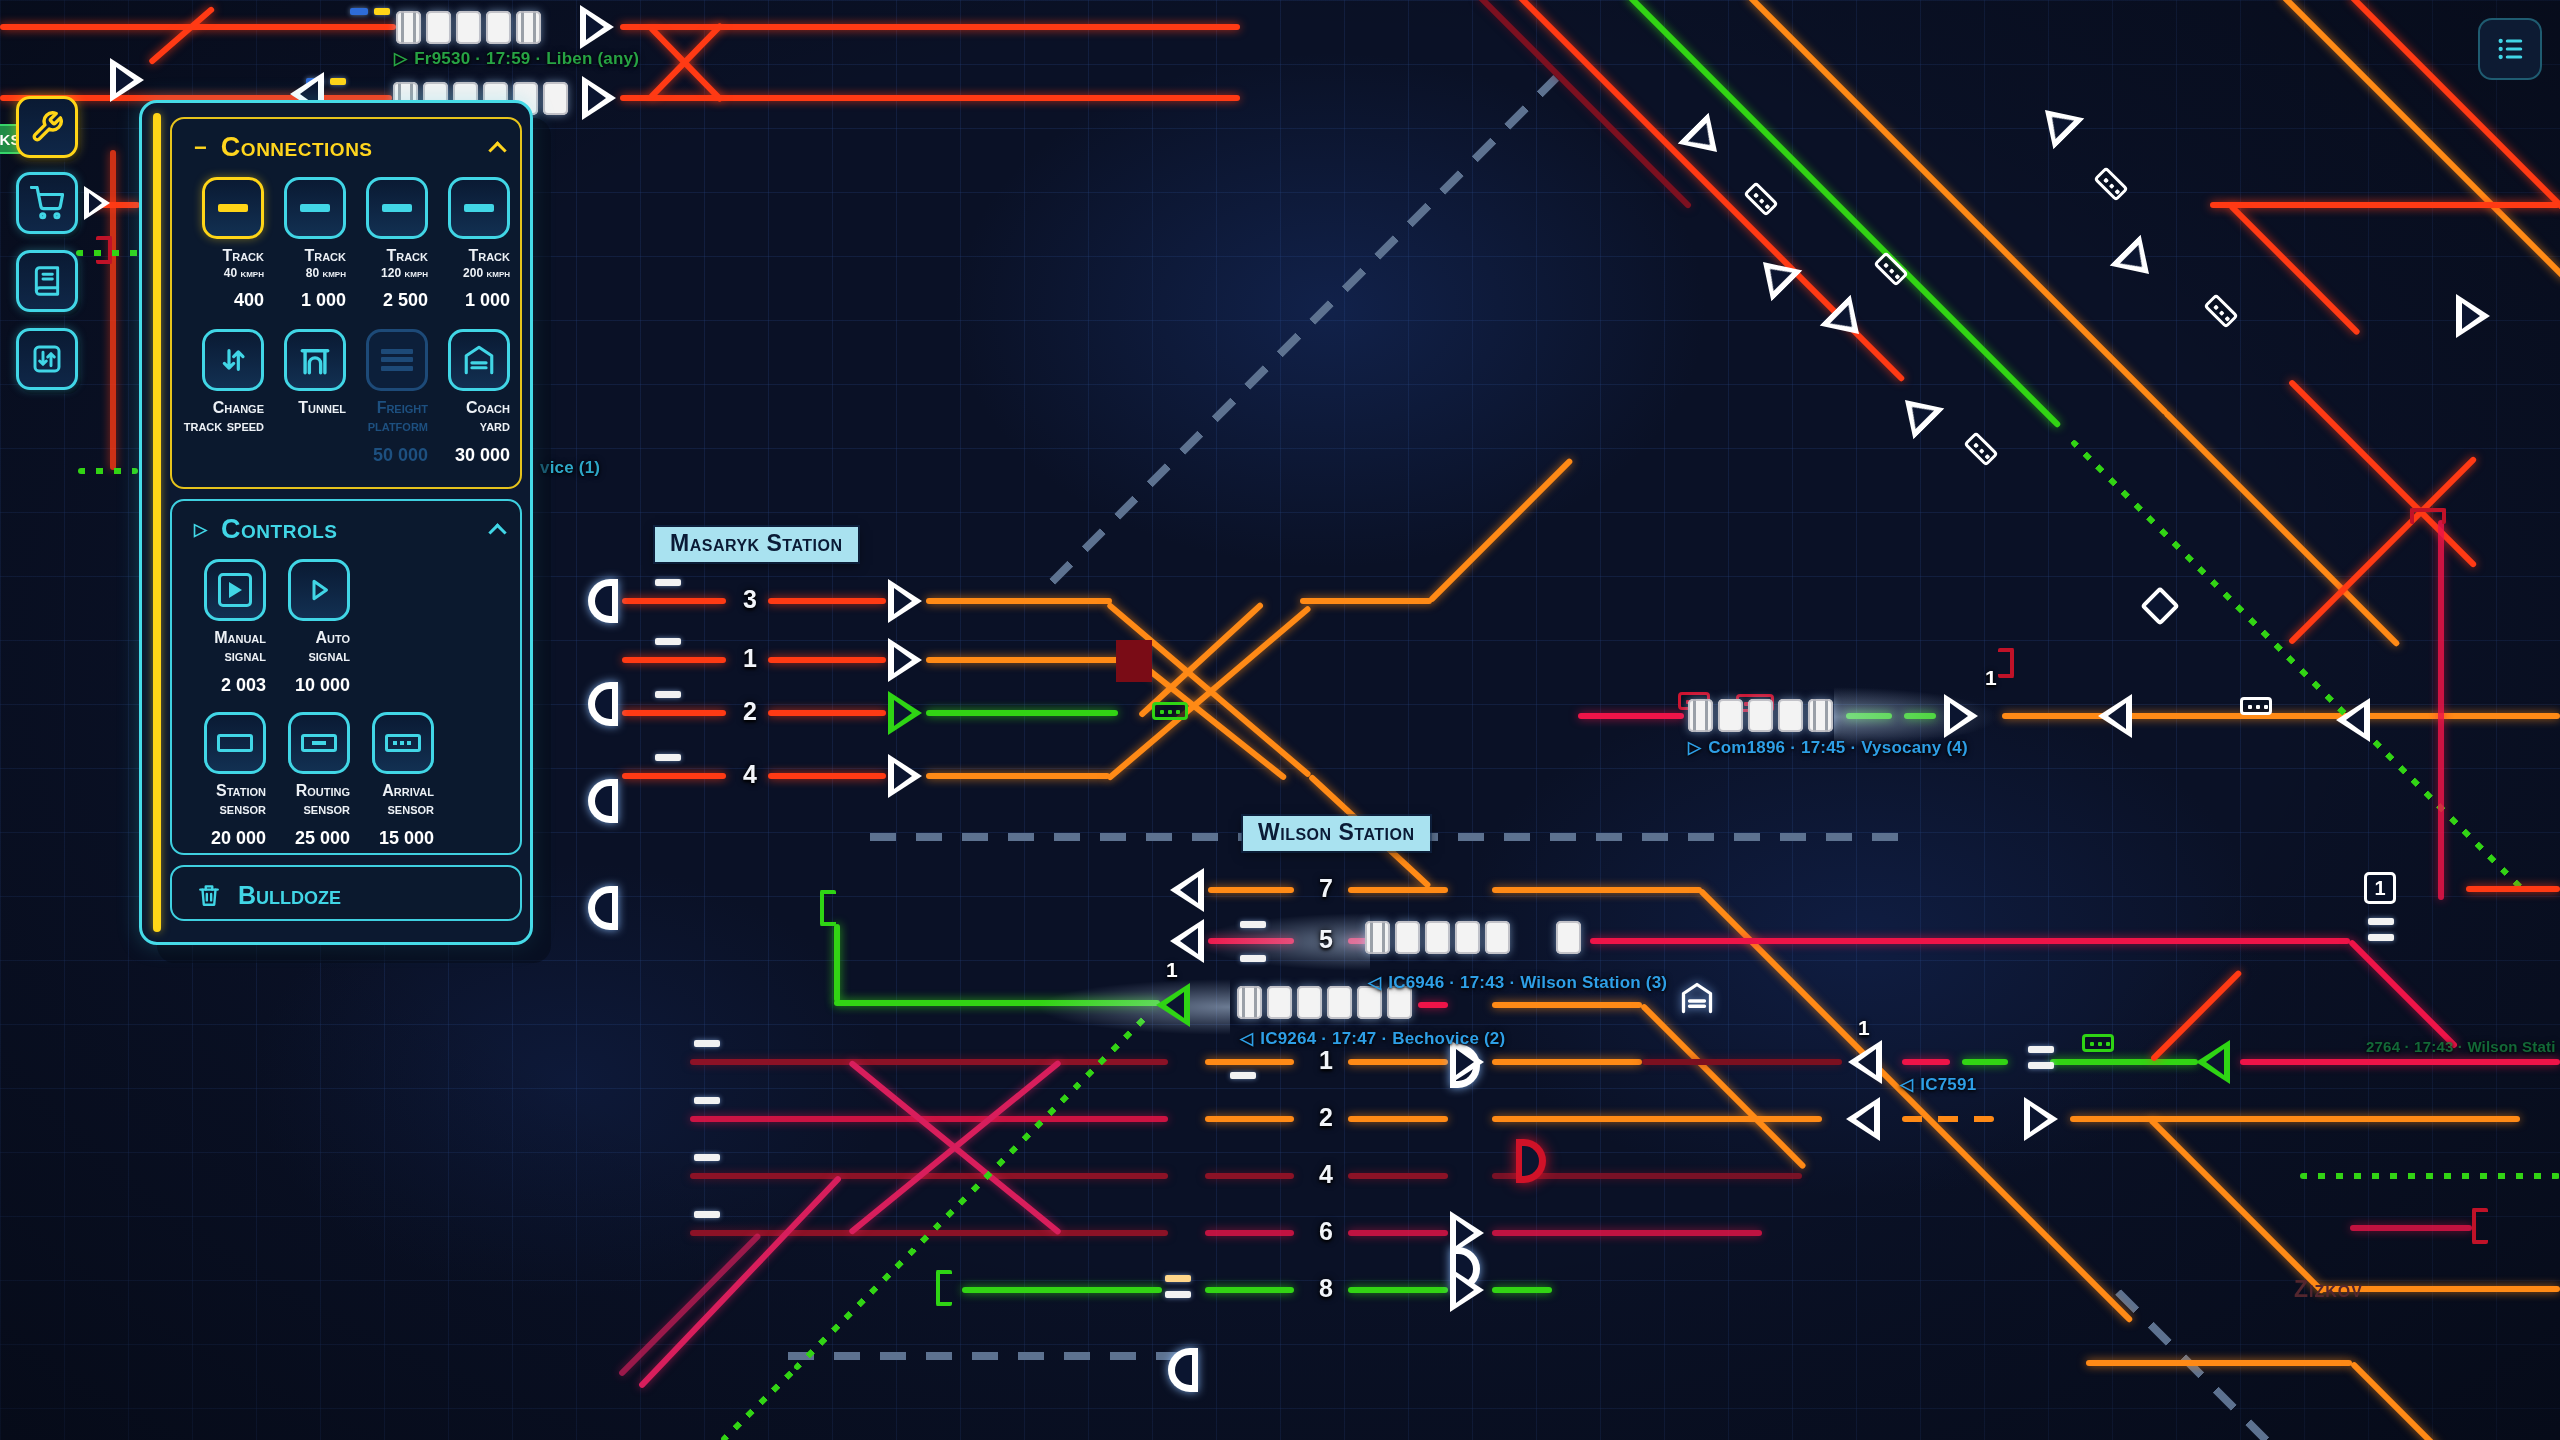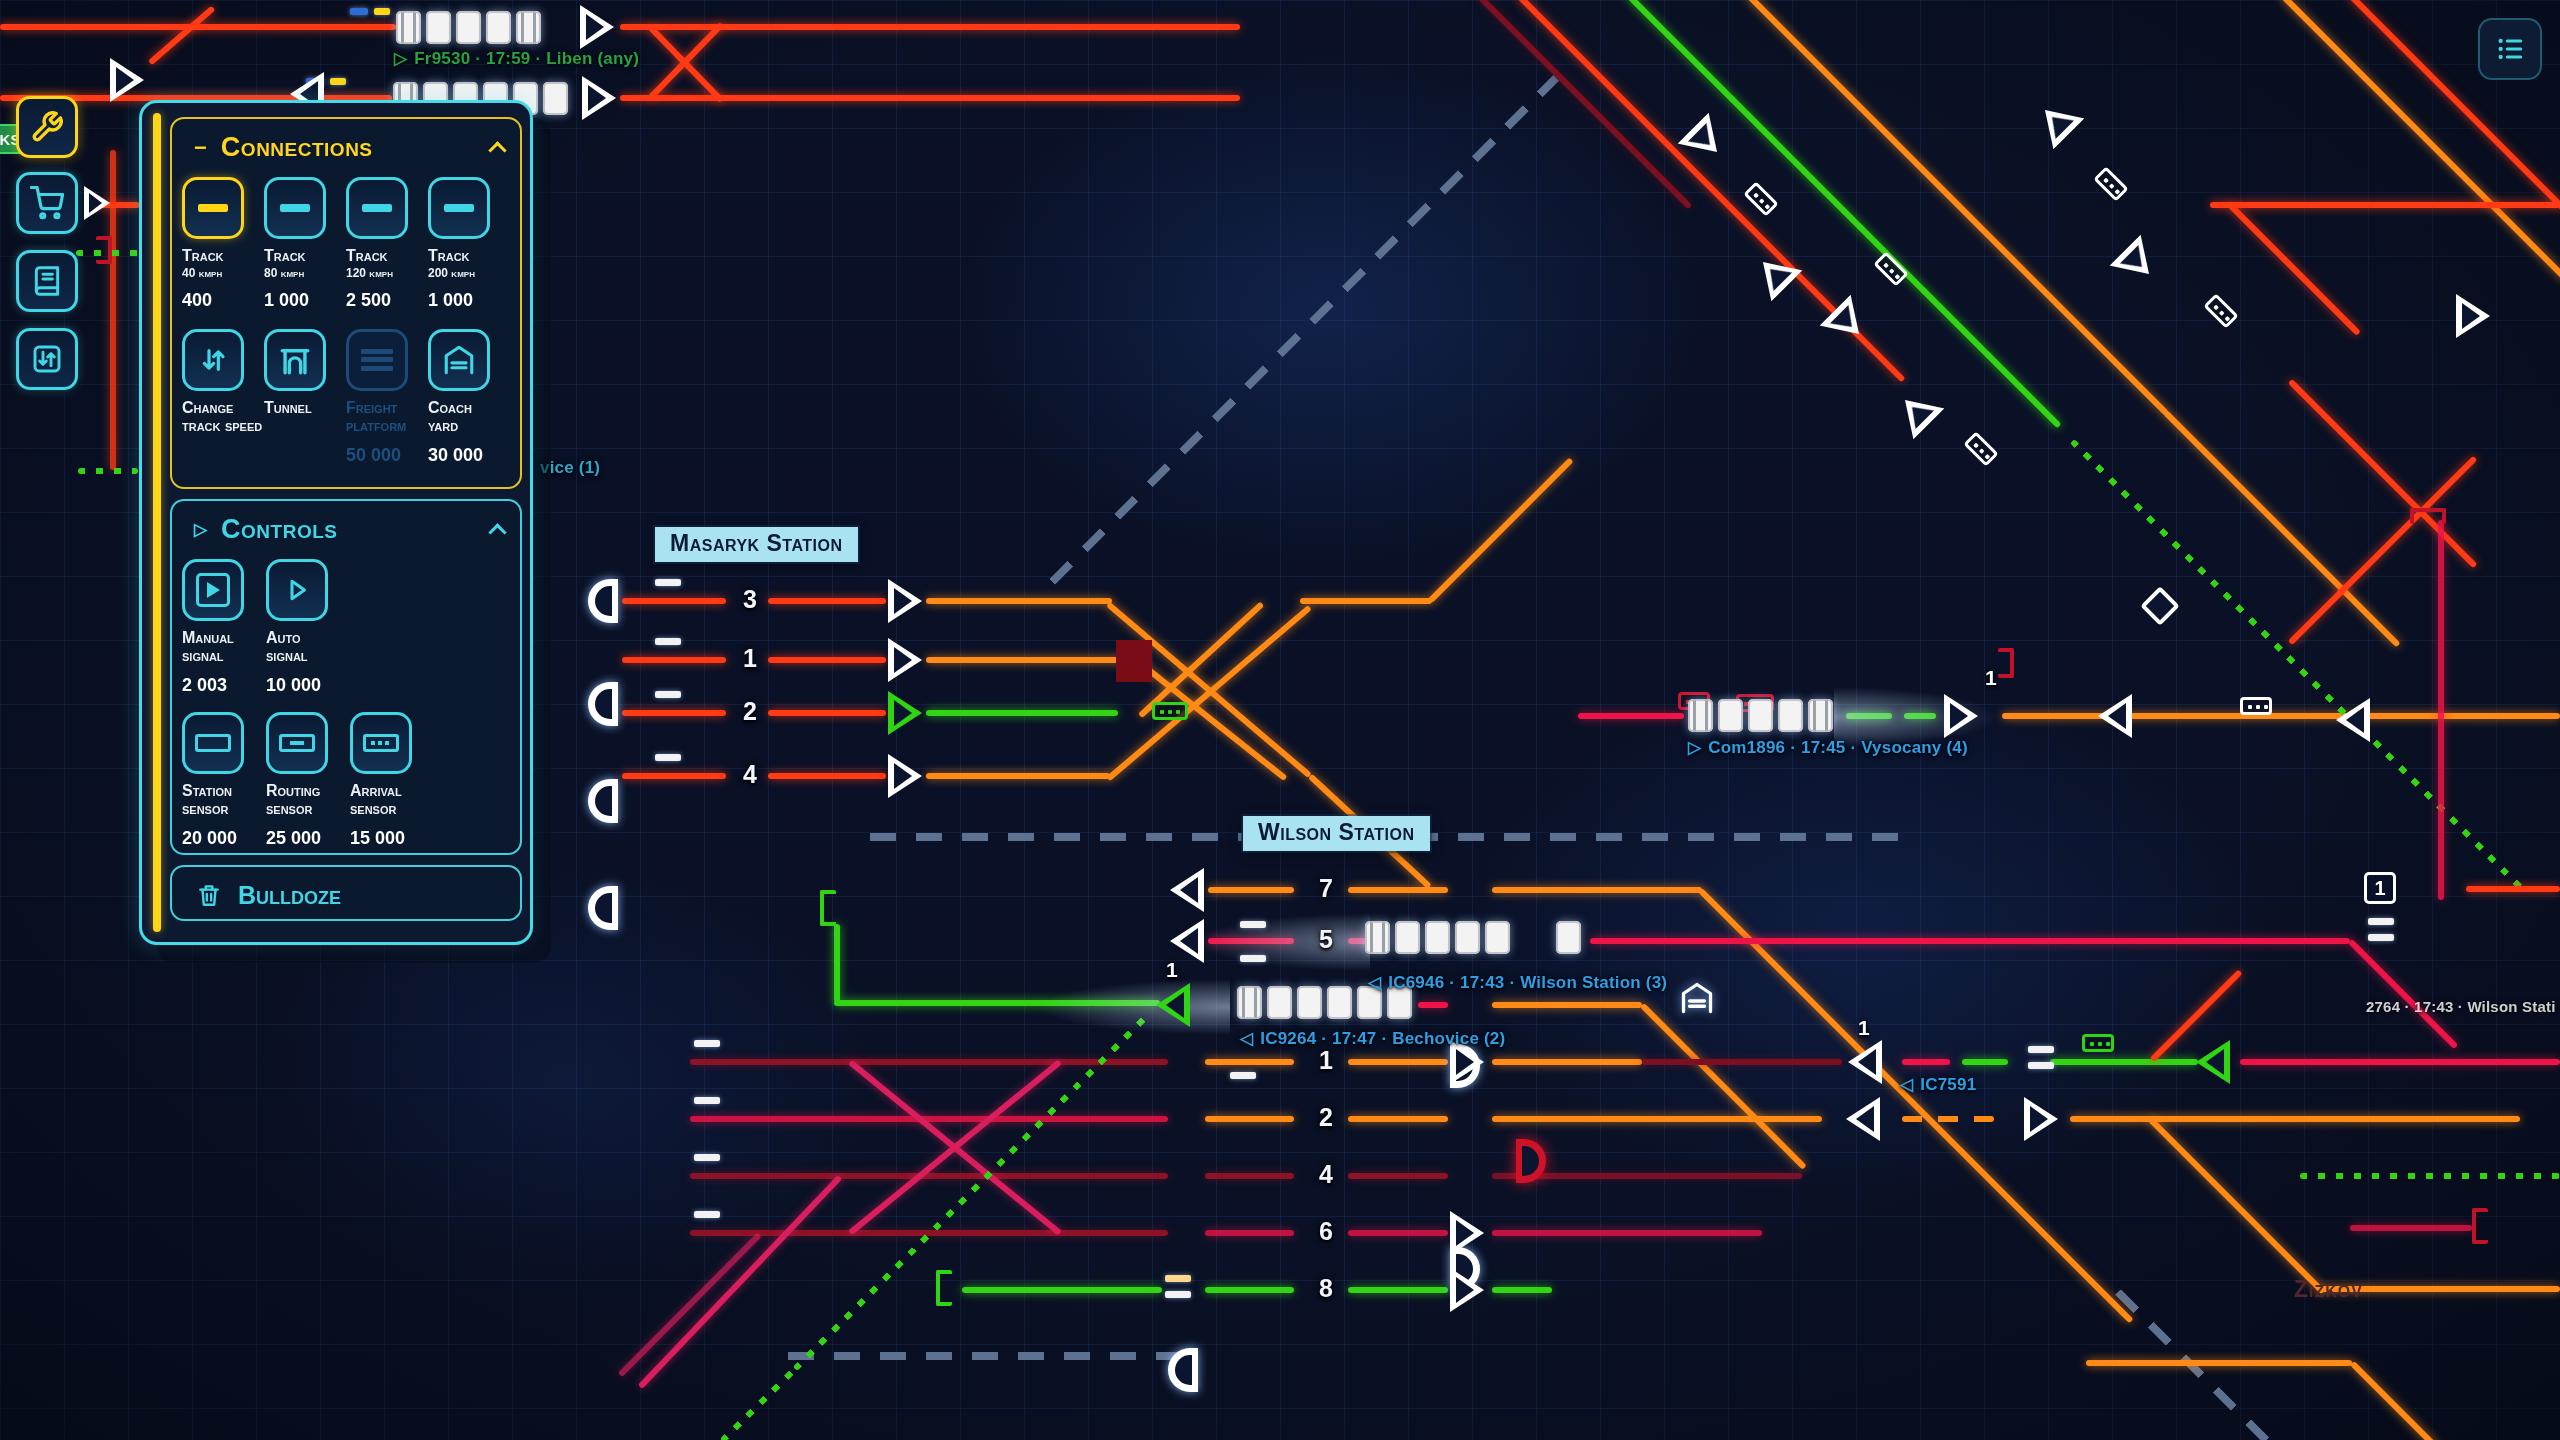--- a/index.html
+++ b/index.html
@@ -72,21 +72,21 @@
          box-shadow:0 0 9px rgba(170,210,255,.55), inset 0 0 0 2px rgba(185,185,192,.85); }
   .car.loco { background:linear-gradient(90deg,#f3f3f3 0 5px,#9aa0a8 5px 8px,#f3f3f3 8px 17px,#9aa0a8 17px 20px,#f3f3f3 20px); }
   .beam { position:absolute; z-index:6; pointer-events:none; }
   .beam.rt { background:radial-gradient(ellipse at left center, rgba(205,228,255,.5), transparent 68%); }
   .beam.lt { background:radial-gradient(ellipse at right center, rgba(205,228,255,.5), transparent 68%); }
   
   .tlabel { position:absolute; font-size:17px; font-weight:700; color:#2e9fe6; z-index:10;
             text-shadow:0 1px 3px #000, 0 0 6px rgba(0,0,0,.8); letter-spacing:.2px; white-space:nowrap; }
   .tlabel .arr { margin-right:7px; }
   .tlabel.green { color:#27a344; }
-  .tlabel.dim { color:#ffffff; opacity:.8; font-size:15px; }
+  .tlabel.dim { color:#15803d; opacity:.8; font-size:15px;margin-top:40px; }
   .stlab { position:absolute; background:#a9e2f0; color:#0b1b36; font-weight:700; font-size:23px;
            padding:3px 15px 5px; z-index:11; letter-spacing:.5px;
            box-shadow:0 0 0 2px rgba(20,50,90,.45), 0 3px 10px rgba(0,0,0,.5); white-space:nowrap; }
   .zizkov { position:absolute; color:#53262e; font-weight:700; font-size:23px; letter-spacing:1px; z-index:6; }
   .kstag { position:absolute; left:-8px; top:124px; width:36px; height:30px; background:#1e8c46;
            border:2px solid #35d46a; border-radius:4px; color:#fff; font-weight:700; font-size:15px;
            display:flex; align-items:center; justify-content:center; z-index:12; }
   
   .pricebar { position:absolute; left:1152px; top:640px; width:424px; height:42px; background:#1d55a8;
               display:flex; align-items:center; justify-content:space-between; padding:0 10px; z-index:12;
@@ -121,21 +121,21 @@
   .sect.yel { border:2.5px solid #e6c31c; }
   .sect.cya { border:2.5px solid #3fd0e0; }
   .shead { display:flex; align-items:center; gap:14px; padding:13px 16px 0 22px; cursor:pointer; }
   .shead .ttl { font-weight:700; font-size:27px; letter-spacing:.5px; }
   .yel .ttl, .yel .stic { color:#ffd51e; } .cya .ttl, .cya .stic { color:#41d6e6; }
   .stic { font-size:22px; font-weight:700; }
   .caret { margin-left:auto; width:13px; height:13px; border-left:3px solid currentColor; border-top:3px solid currentColor;
            transform:rotate(45deg); margin-top:6px; }
   .yel .caret { color:#ffd51e; } .cya .caret { color:#41d6e6; }
   .irow { display:flex; padding:14px 10px 0 10px; }
-  .pitem { width:84px; display:flex; flex-direction:column; align-items:flex-start; color:#41d6e6; cursor:pointer; }
+  .pitem { width:84px; display:flex; flex-direction:column; align-items:flex-end; color:#41d6e6; cursor:pointer; }
   .pitem.sel { color:#ffd517; }
   .pitem.dis { color:#1d4a78; cursor:default; }
   .ibox { width:62px; height:62px; border:3px solid currentColor; border-radius:15px;
           background:linear-gradient(180deg,#0a1a33,#123052); display:flex; align-items:center; justify-content:center; }
   .pitem.sel .ibox { box-shadow:0 0 10px rgba(255,213,23,.4); }
   .pitem.dis .ibox { background:#0c1f3a; }
   .plab { margin-top:8px; text-align:center; color:#edf1f6; font-weight:700; font-size:16px; line-height:1.12; }
   .psub { color:#edf1f6; font-weight:700; font-size:12px; margin-top:1px; }
   .pprice { margin-top:10px; color:#fff; font-weight:700; font-size:18px; }
   .pitem.dis .plab, .pitem.dis .psub, .pitem.dis .pprice { color:#1d5080; }

